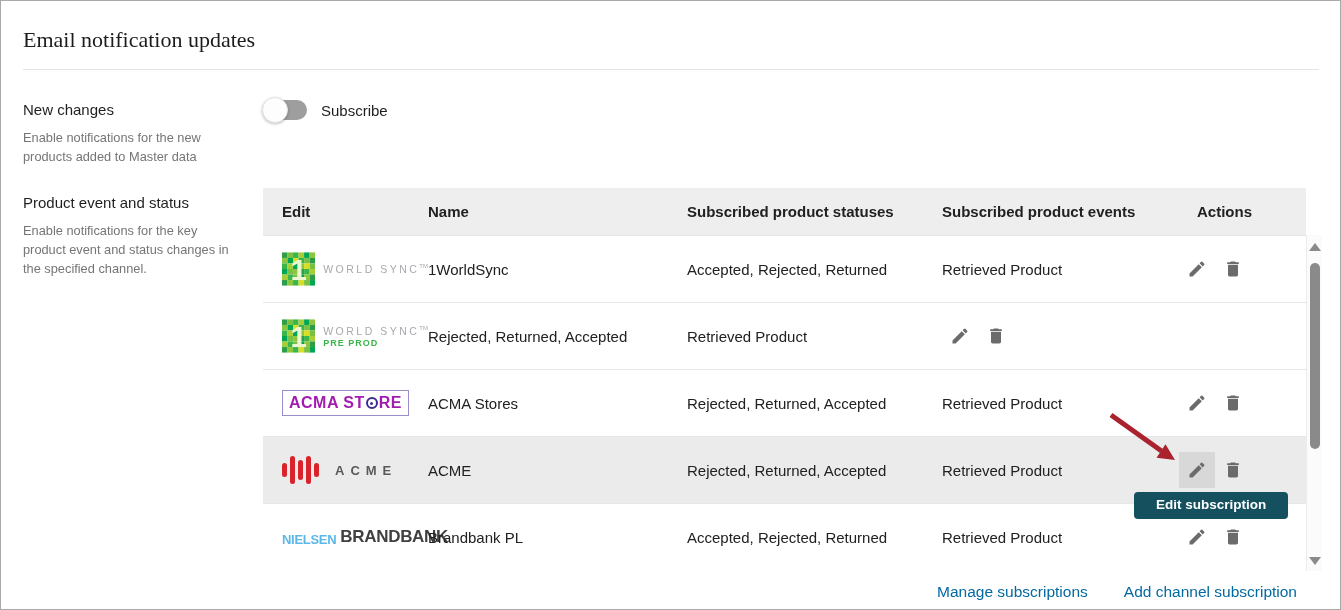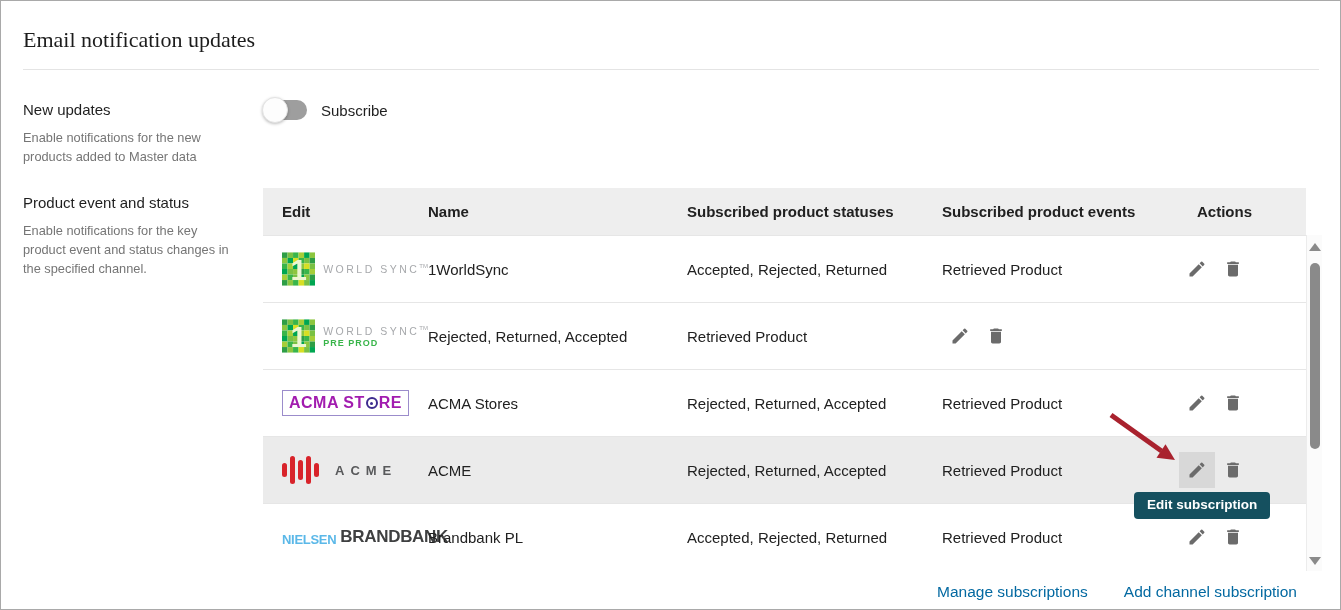--- a/index.html
+++ b/index.html
@@ -70,38 +70,38 @@
     background:#fbfbfb; border-left:1px solid #ececec;
     display:flex; flex-direction:column; align-items:center;
   }
   .sb-up { margin-top:8px; width:0; height:0; border-left:6px solid transparent; border-right:6px solid transparent; border-bottom:8px solid #8a8a8a; cursor:pointer; }
   .sb-thumb { position:absolute; left:3px; top:28px; width:10px; height:186px; background:#8a8a8a; border-radius:5px; cursor:pointer; }
   .sb-down { position:absolute; bottom:6px; width:0; height:0; border-left:6px solid transparent; border-right:6px solid transparent; border-top:8px solid #8a8a8a; cursor:pointer; }
 
   
   .anno-arrow { position:absolute; left:1100px; top:406px; pointer-events:none; }
   .tooltip {
-    position:absolute; left:1133px; top:491px; padding:5px 13px 7px;
+    position:absolute; left:1133px; top:491px; padding:5px 22px 7px;
     background:#15505f; border-radius:4px;
     color:#fff; font-weight:bold; font-size:13.5px; white-space:nowrap;
   }
 
   
   .footer-links { position:absolute; top:582px; right:43px; display:flex; gap:36px; }
   .footer-links a { font-size:15.5px; color:#0369a1; text-decoration:none; cursor:pointer; }
 </style>
 </head>
 <body>
 
 <div class="app">
 
   <div class="page-title">Email notification updates</div>
   <div class="title-divider"></div>
 
-  <div class="setting-label" style="top:100px;">New updates</div>
+  <div class="setting-label" style="top:100px;">New changes</div>
   <div class="setting-desc" style="top:127px;">Enable notifications for the new products added to Master data</div>
 
   <div class="setting-label" style="top:193px;">Product event and status</div>
   <div class="setting-desc" style="top:220px;">Enable notifications for the key product event and status changes in the specified channel.</div>
 
   <div class="toggle-row">
     <div class="toggle-track">
       <div class="toggle-knob"></div>
     </div>
     <div class="toggle-label">Subscribe</div>

